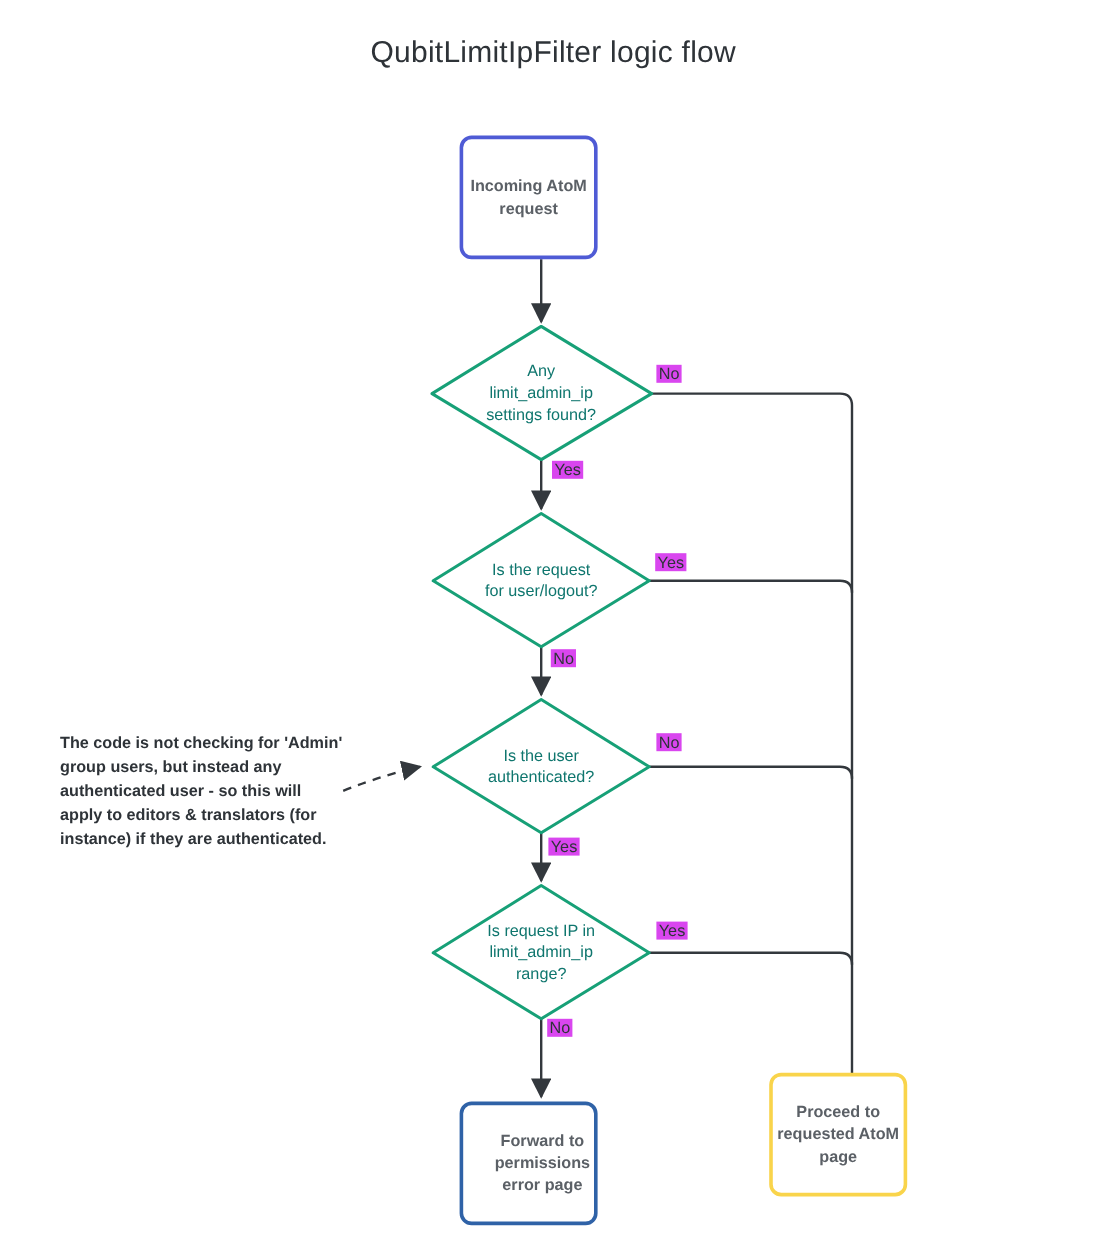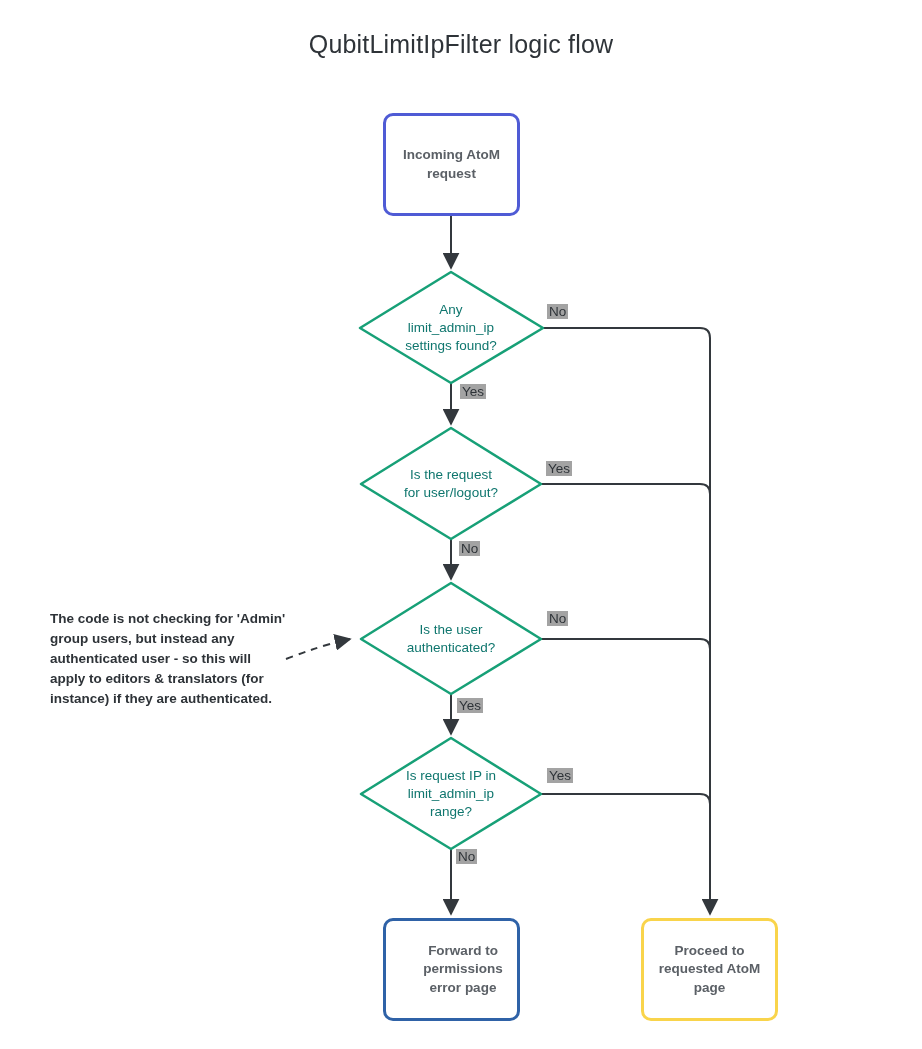--- a/index.html
+++ b/index.html
@@ -41,51 +41,51 @@
     text-align: center;
     background: #ffffff;
     border-radius: 10px;
     box-sizing: border-box;
     font-weight: 700;
     font-size: 13.5px;
     line-height: 1.35;
     color: #5b6066;
   }
   .node-box {
-    width: 137px;
+    width: 115px;
     height: 103px;
     border: 3px solid #888;
   }
   .node-label-inner {
     display: inline-block;
   }
   .start-node   { left: 383px; top: 113px; }
   .error-node   { left: 383px; top: 918px; padding-left: 23px; }
-  .success-node { left: 641px; top: 918px; }
+  .success-node { left: 641px; top: 894px; }
   .diamond-label {
     position: absolute;
     width: 120px;
     transform: translate(-50%, -50%);
     text-align: center;
     font-weight: 400;
     font-size: 13.5px;
     line-height: 1.35;
     color: #0f766e;
     pointer-events: none;
   }
   .dl-1 { left: 451px; top: 328px; width: 112px; }
   .dl-2 { left: 451px; top: 484px; width: 100px; }
   .dl-3 { left: 451px; top: 639px; width: 112px; }
   .dl-4 { left: 451px; top: 794px; width: 112px; }
   .edge-label {
     position: absolute;
     font-size: 13.5px;
     font-weight: 400;
     color: #2e3338;
-    background: #a3a3a3;
+    background: #d946ef;
     padding: 0 2px;
     white-space: nowrap;
   }
   .el-settings-no  { left: 547px; top: 304px; }
   .el-settings-yes { left: 460px; top: 384px; }
   .el-logout-yes   { left: 546px; top: 461px; }
   .el-logout-no    { left: 459px; top: 541px; }
   .el-auth-no      { left: 547px; top: 611px; }
   .el-auth-yes     { left: 457px; top: 698px; }
   .el-ip-yes       { left: 547px; top: 768px; }

